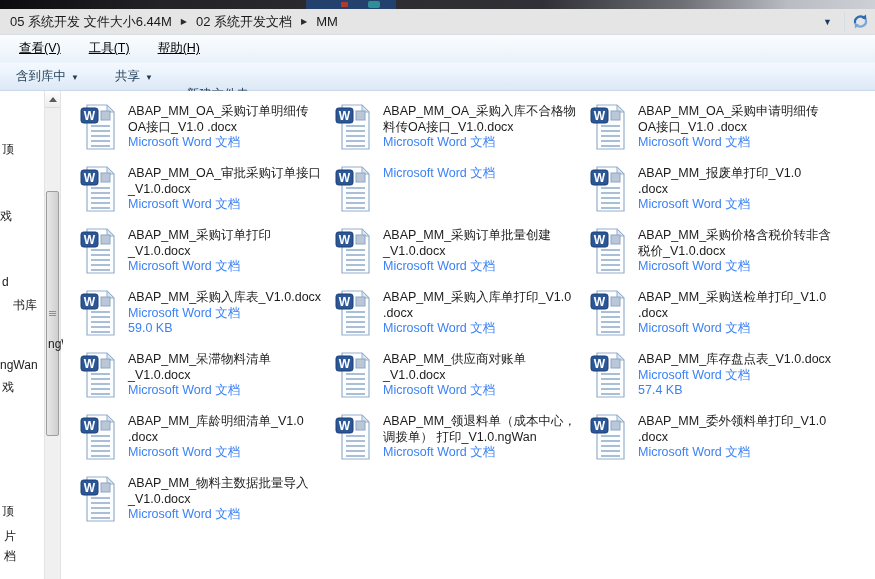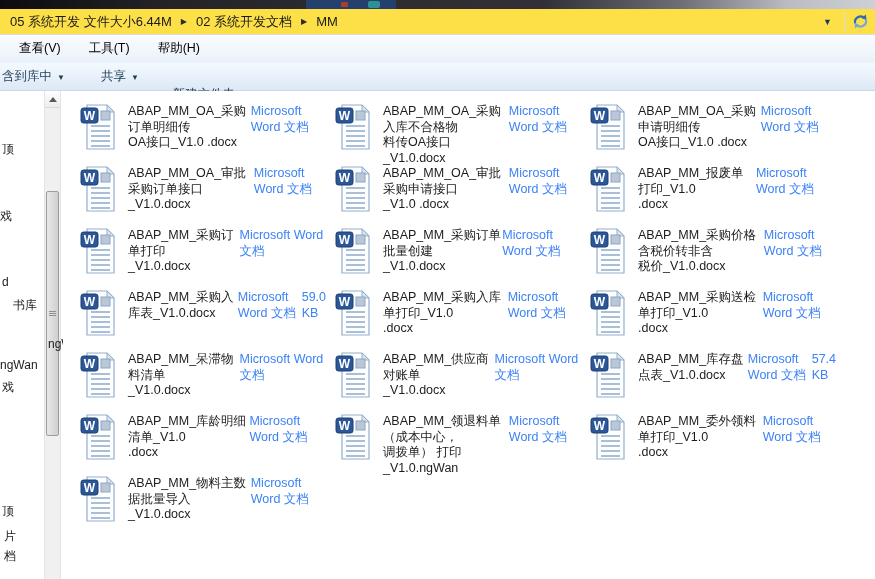--- a/index.html
+++ b/index.html
@@ -8,43 +8,43 @@
   .screen { position:relative; width:875px; height:579px; overflow:hidden; background:#fff; }
 
   
   .top-strip { position:absolute; left:0; top:0; width:875px; height:9px;
     background:linear-gradient(90deg,#0c0c0e 0%,#232327 18%,#2c2c30 40%,#303036 62%,#6e7076 78%,#b9bcc2 90%,#cdd1d6 100%); }
   .ts-blue { position:absolute; left:306px; top:0; width:90px; height:9px; background:#24406c; }
   .ts-red  { position:absolute; left:341px; top:2px; width:7px; height:5px; background:#b03a2e; border-radius:1px; }
   .ts-teal { position:absolute; left:368px; top:1px; width:12px; height:7px; background:#2e8f96; border-radius:2px; }
 
   
-  .address-row { position:absolute; left:0; top:9px; width:875px; height:26px; background:#fde047;
+  .address-row { position:absolute; left:0; top:9px; width:875px; height:26px; background:#e5e5e5;
     border-bottom:1px solid #d9dee4; display:flex; align-items:center; }
   .breadcrumb { display:flex; align-items:center; padding-left:10px; font-size:13px; color:#1a1a1a; white-space:nowrap; }
   .bc-arrow { font-size:8px; color:#2b2b2b; margin:0 9px; }
   .bc-seg { cursor:default; }
   .addr-right { margin-left:auto; display:flex; align-items:center; height:100%; }
   .addr-drop { font-size:9px; color:#1d3a5f; padding:0 12px; }
   .addr-sep { width:1px; height:20px; background:#d7dce2; }
   .addr-refresh { width:30px; height:100%; display:flex; align-items:center; justify-content:center; }
 
   
   .menu-row { position:absolute; left:0; top:35px; width:875px; height:27px;
     background:linear-gradient(#fbfdfe,#e9f1fa); display:flex; align-items:center; padding-left:13px; }
-  .menu-item { font-size:12.5px; color:#000; margin-right:16px; padding:3px 6px; cursor:default; }
+  .menu-item { font-size:12.5px; color:#000; margin-right:16px; padding:3px 6px; cursor:default;text-decoration:underline; }
 
   
   .toolbar-row { position:absolute; left:0; top:62px; width:875px; height:29px;
     background:linear-gradient(#f2f8fe 0%,#eaf2fb 45%,#dce8f6 100%);
     border-top:1px solid #eef4fb; border-bottom:1px solid #ccd9e8;
     display:flex; align-items:center; }
   .tb-item { font-size:12.5px; color:#1e3c55; padding:4px 8px; white-space:nowrap; cursor:default; }
   .tb-item .tb-caret { font-size:8px; color:#1e3c55; margin-left:5px; }
-  .tb-item:nth-child(1){ padding-left:2px; }
+  .tb-item:nth-child(1){ padding-left:16px; }
   .tb-item:nth-child(2){ margin-left:20px; }
   .tb-item:nth-child(3){ margin-left:18px;margin-top:35px; }
 
   
   .body { position:absolute; left:0; top:91px; width:875px; height:488px; display:flex; background:#fff; }
 
   .nav-pane { position:relative; width:63px; height:100%; background:#fff; flex-shrink:0; overflow:hidden; }
   .sb-frag { position:absolute; font-size:12px; color:#1b1b1b; white-space:nowrap; cursor:default; }
 
   .v-scrollbar { position:absolute; right:2px; top:0; width:17px; height:100%;
@@ -55,21 +55,21 @@
   .sb-btn-up .tri { width:0; height:0; border-left:4px solid transparent; border-right:4px solid transparent; border-bottom:5px solid #5a5a5a; }
   .sb-thumb { position:absolute; left:1px; width:13px; top:100px; height:245px;
     background:linear-gradient(90deg,#e8e8e8,#cfcfcf); border:1px solid #9d9d9d; border-radius:2px; }
   .sb-grip { position:absolute; left:2px; right:2px; top:50%; margin-top:-4px; }
   .sb-grip i { display:block; height:1px; background:#8f8f8f; margin:1px 0; }
 
   .file-pane { flex:1; padding:12px 0 0 17px; }
   .file-grid { display:grid; grid-template-columns:repeat(3,255px); grid-auto-rows:62px; }
   .file-item { display:flex; align-items:flex-start; padding-right:8px; cursor:default; }
   .file-icon { flex-shrink:0; width:40px; height:48px; margin-right:8px; }
-  .file-text { display:flex; flex-direction:row; padding-top:1px; min-width:0; }
+  .file-text { display:flex; flex-direction:column; padding-top:1px; min-width:0; }
   .file-name { font-size:12.5px; line-height:15.5px; color:#1c1c1c; }
   .file-type, .file-size { font-size:12.5px; line-height:15.5px; color:#3b82f6; }
 </style>
 </head>
 <body>
 
 <div class="screen">
 
   <div class="top-strip">
     <div class="ts-blue"></div>
@@ -257,24 +257,20 @@
           <line x1="11" y1="33" x2="30" y2="33"></line>
           <line x1="11" y1="38" x2="30" y2="38"></line>
           <line x1="11" y1="43" x2="30" y2="43"></line>
         </g>
         <rect x="21" y="8" width="9" height="9" fill="#b9c7d8" stroke="#8fa6c0" stroke-width="1"></rect>
         <rect x="1" y="5" width="17" height="15" rx="2.5" fill="#2b5797" stroke="#1d3f73" stroke-width="1"></rect>
         <text x="9.5" y="16.5" font-size="12" font-weight="bold" fill="#ffffff" text-anchor="middle" font-family="Liberation Sans, sans-serif">W</text>
       </svg>
     </span>
     <span class="file-text">
-      <span class="file-name">
-                <div>ABAP_MM_OA_审批采购申请接口</div>
-                <div>_V1.0 .docx</div>
-              </span>
       <span class="file-type">Microsoft Word 文档</span>
 
     </span>
   </div>
 
   <div class="file-item">
     <span class="file-icon">
       <svg width="40" height="48" viewBox="0 0 40 48">
         <path d="M7 2 L27 2 L34 9 L34 46 L7 46 Z" fill="#fdfeff" stroke="#94aecb" stroke-width="1.2"></path>
         <path d="M27 2 L27 9 L34 9 Z" fill="#dde7f2" stroke="#94aecb" stroke-width="1"></path>

